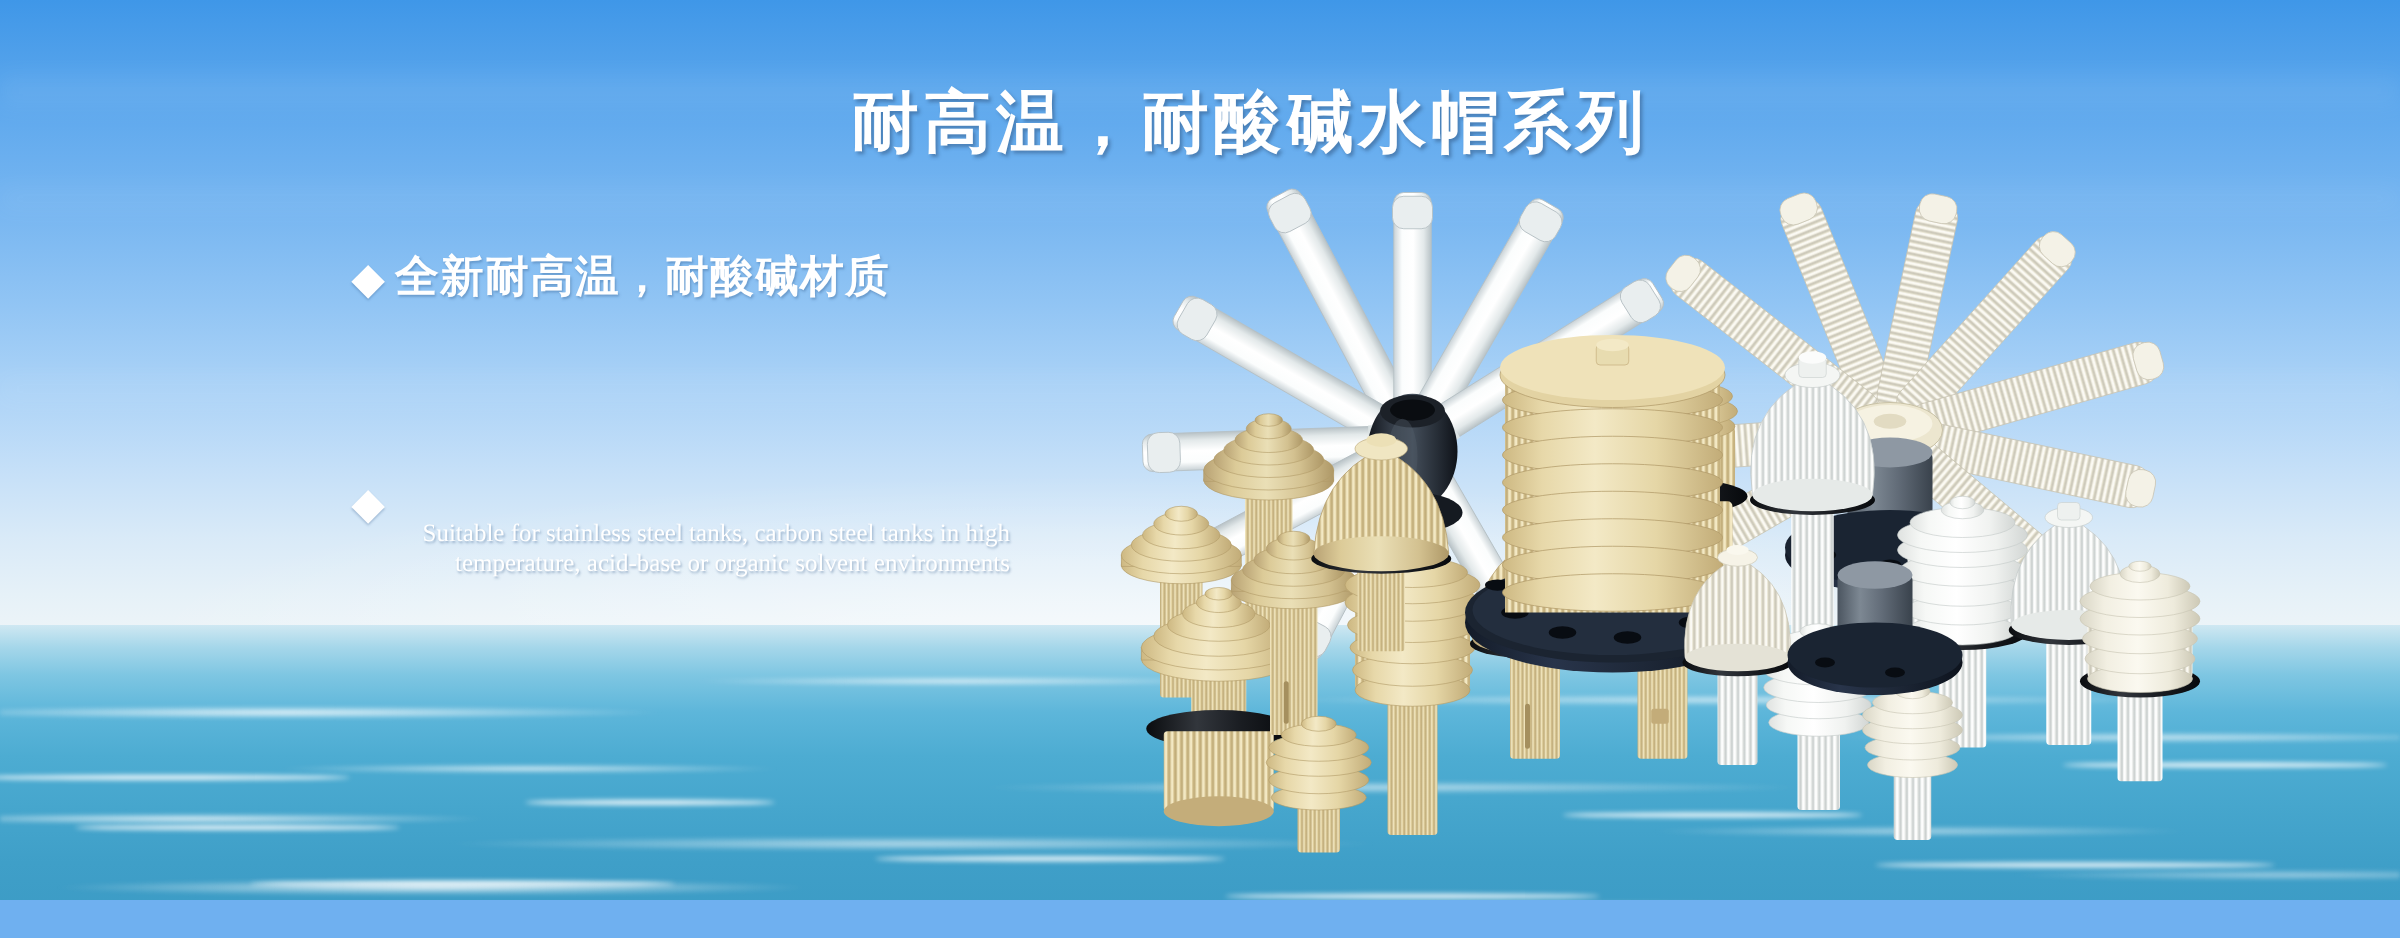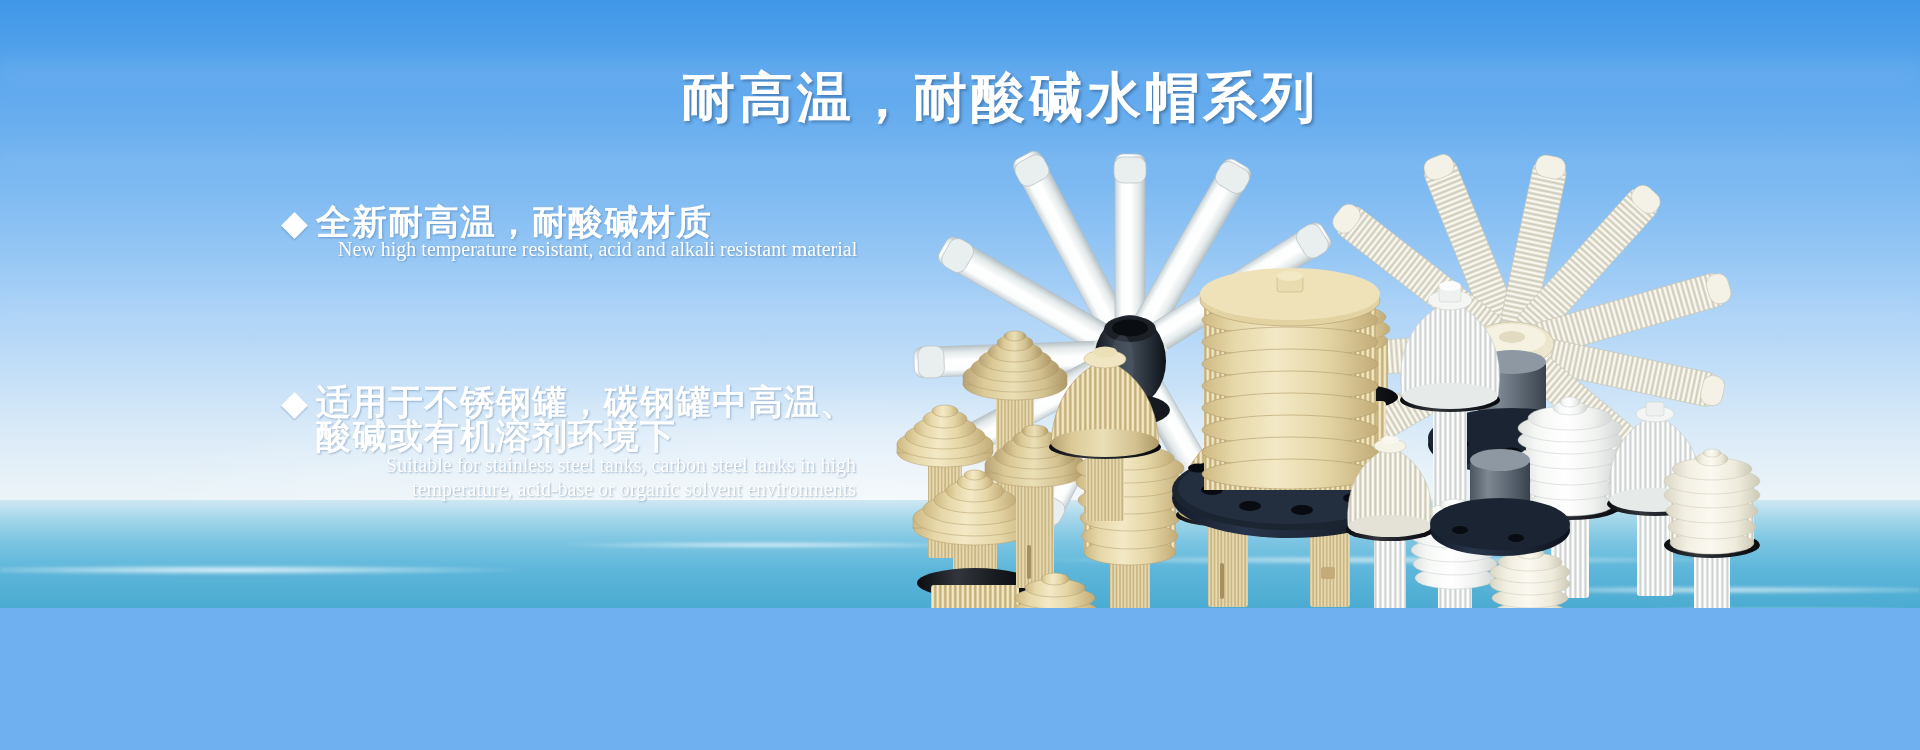--- a/index.html
+++ b/index.html
@@ -4,21 +4,21 @@
 <style>
   * { margin:0; padding:0; box-sizing:border-box; }
   html,body { width:1920px; height:750px; overflow:hidden; }
   body {
     font-family:"Liberation Sans", sans-serif;
     background:#6fb0f0;
   }
 
   #banner {
     position:relative;
-    width:1920px; height:608px;
+    width:1920px; height:720px;
     overflow:hidden;
   }
 
   
   .sky {
     position:absolute; left:0; top:0; width:1920px; height:512px;
     background:linear-gradient(to bottom,
        #3f97e8 0%,
        #4e9fea 8%,
        #63abee 20%,
@@ -612,26 +612,23 @@
   </svg>
   </div>
 
   <div class="title">耐高温，耐酸碱水帽系列</div>
 
   <div class="bullet-block" id="b1">
     <div class="bullet-row">
       <span class="diamond"></span>
       <span class="bullet-cn">全新耐高温，耐酸碱材质</span>
     </div>
-    <div class="bullet-en">New high temperature resistant, acid and alkali resistant material</div>
   </div>
 
   <div class="bullet-block" id="b2">
     <div class="bullet-row">
       <span class="diamond"></span>
-      <span class="bullet-cn">适用于不锈钢罐，碳钢罐中高温、
-酸碱或有机溶剂环境下</span>
     </div>
     <div class="bullet-en">Suitable for stainless steel tanks, carbon steel tanks in high
 temperature, acid-base or organic solvent environments</div>
   </div>
 
 </div>
 
 </body></html>

